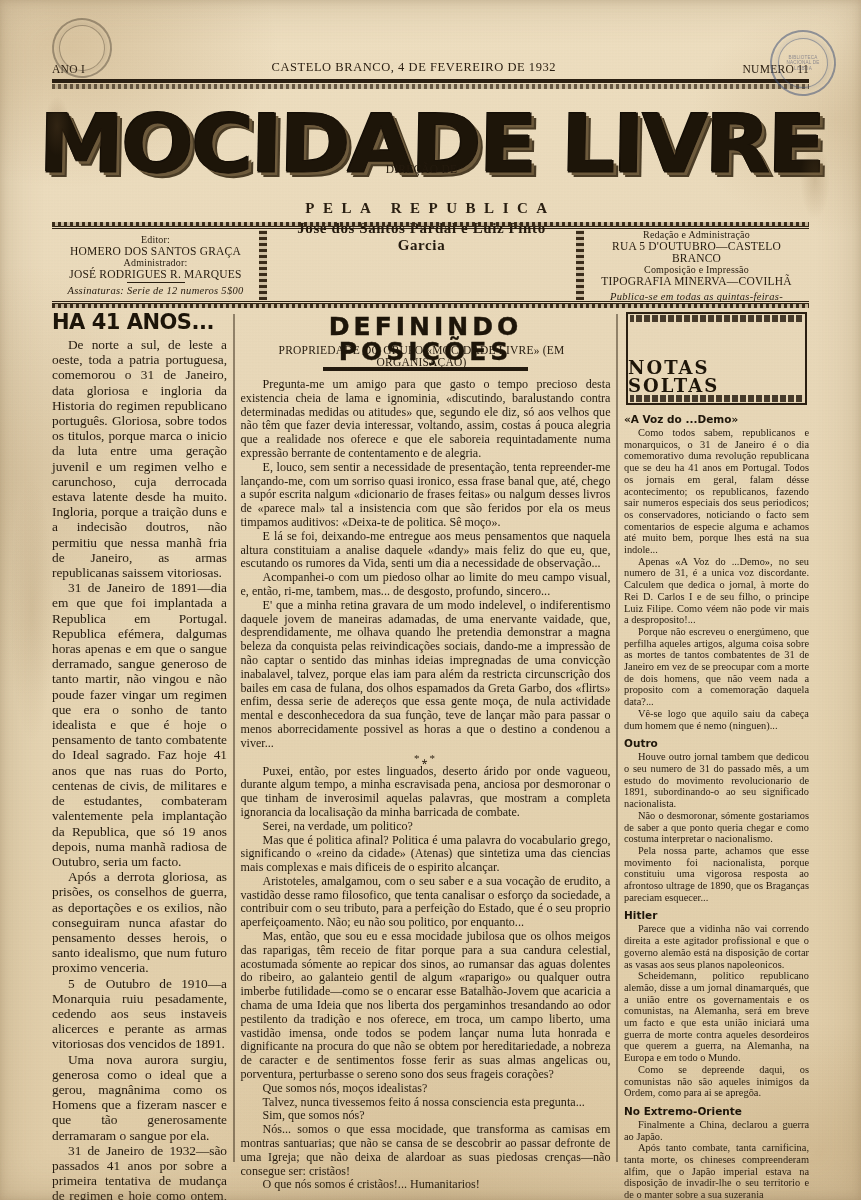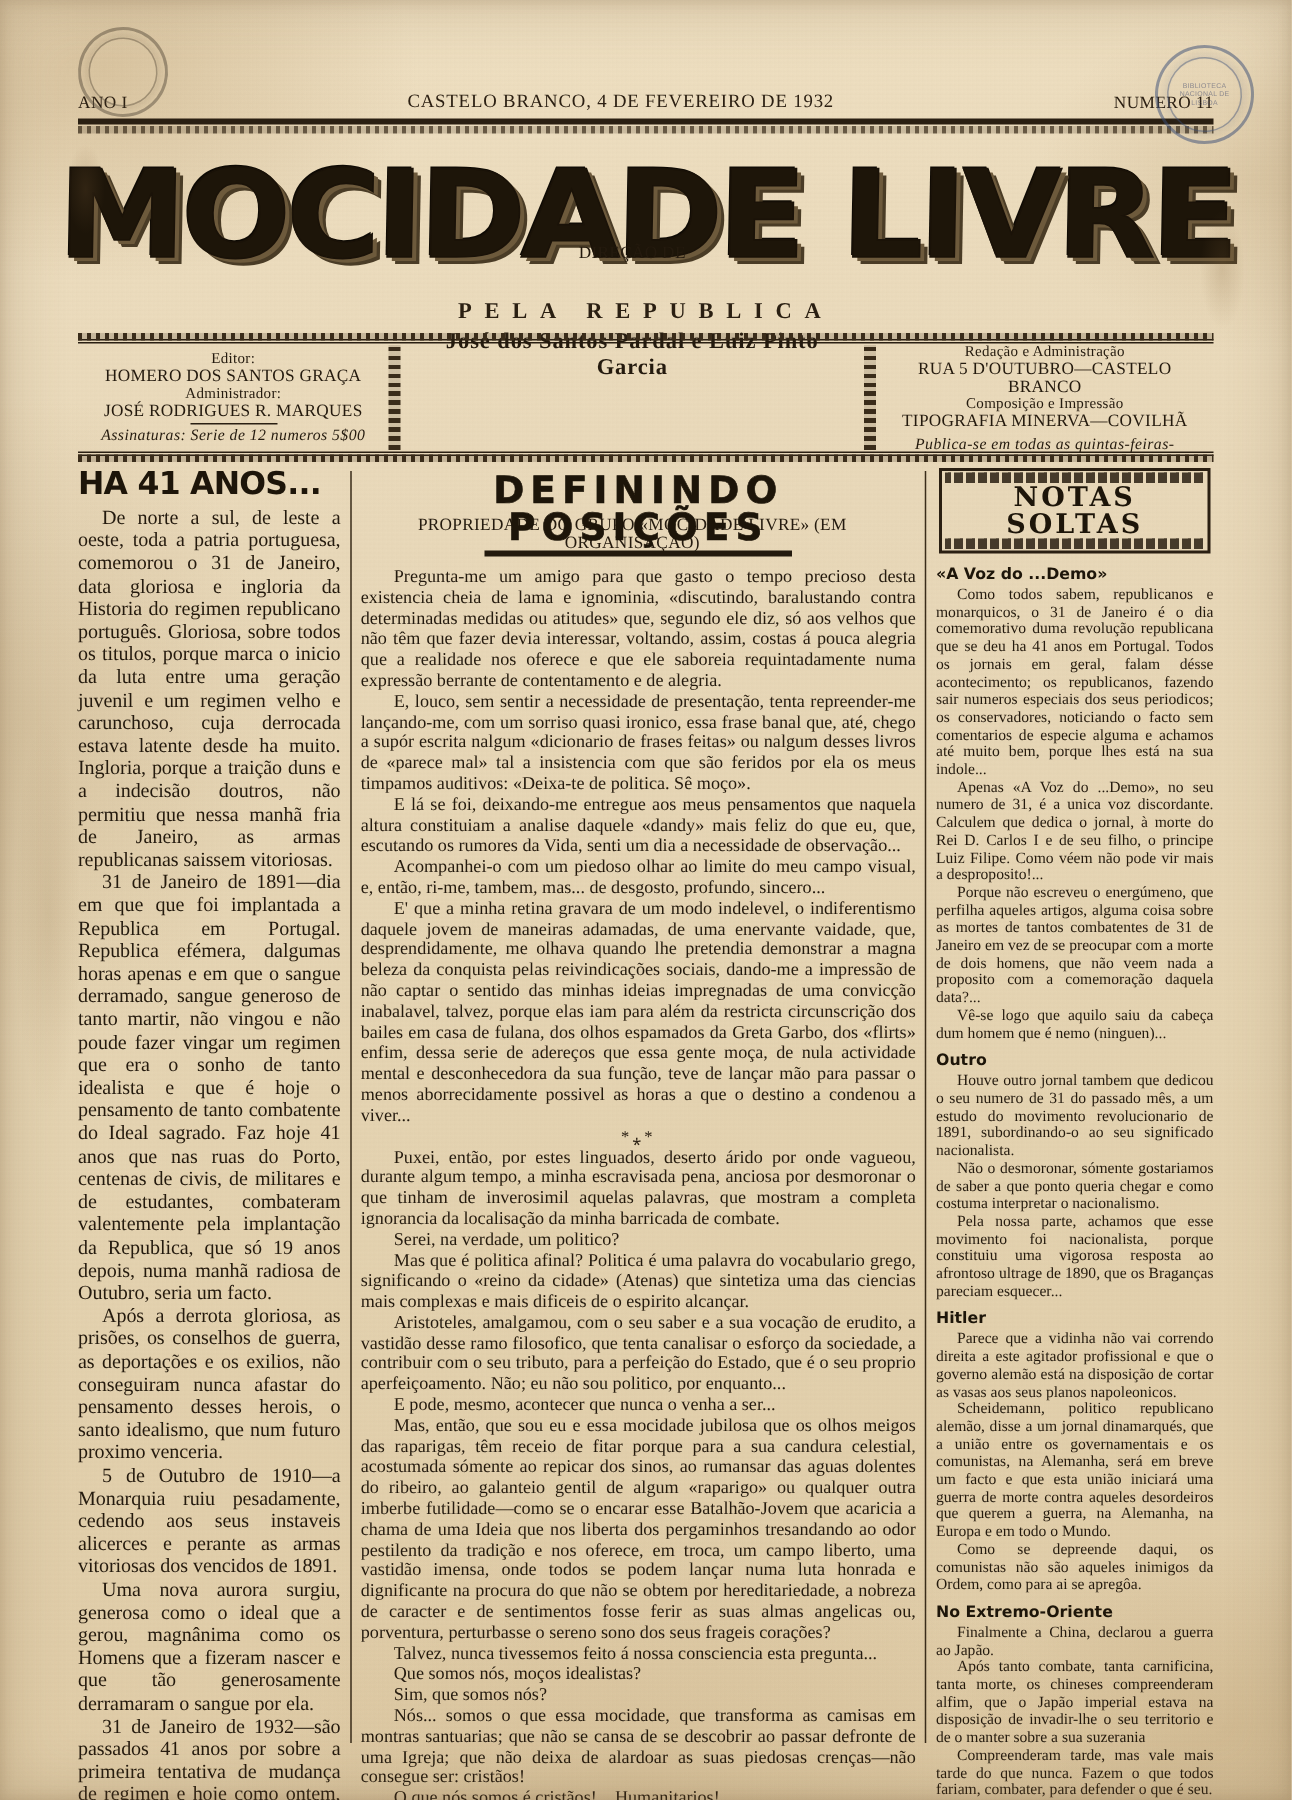--- a/index.html
+++ b/index.html
@@ -149,22 +149,22 @@
   .hl-c-box:before,.hl-c-box:after{
     content:"";position:absolute;left:2px;right:2px;height:7px;
     background:repeating-linear-gradient(90deg,#2a1f12 0 4px,rgba(42,31,18,0) 4px 8px),
                repeating-linear-gradient(90deg,rgba(42,31,18,0) 0 2px,#2a1f12 2px 4px);
     background-size:8px 7px;opacity:.85;
   }
   .hl-c-box:before{top:1px;}
   .hl-c-box:after{bottom:1px;}
   .hl-c{
     font-family:"DejaVu Serif",serif;font-weight:bold;
-    font-size:18px;letter-spacing:2px;text-align:center;color:#1d1509;
-    line-height:1;padding:4px 0;
+    font-size:18px;letter-spacing:2px;color:#1d1509;
+    line-height:1;padding:4px 0;margin-top:36px;
   }
 
   
   .bodyA p{
     margin:0;text-indent:16px;
     font-family:"Liberation Serif",serif;
     font-size:13.4px;line-height:15.2px;
     text-align:justify;color:#241a0e;
     letter-spacing:-.05px;
   }
@@ -300,24 +300,23 @@
           <p>E lá se foi, deixando-me entregue aos meus pensamentos que naquela altura constituiam a analise daquele «dandy» mais feliz do que eu, que, escutando os rumores da Vida, senti um dia a necessidade de observação...</p>
           <p>Acompanhei-o com um piedoso olhar ao limite do meu campo visual, e, então, ri-me, tambem, mas... de desgosto, profundo, sincero...</p>
           <p>E' que a minha retina gravara de um modo indelevel, o indiferentismo daquele jovem de maneiras adamadas, de uma enervante vaidade, que, desprendidamente, me olhava quando lhe pretendia demonstrar a magna beleza da conquista pelas reivindicações sociais, dando-me a impressão de não captar o sentido das minhas ideias impregnadas de uma convicção inabalavel, talvez, porque elas iam para além da restricta circunscrição dos bailes em casa de fulana, dos olhos espamados da Greta Garbo, dos «flirts» enfim, dessa serie de adereços que essa gente moça, de nula actividade mental e desconhecedora da sua função, teve de lançar mão para passar o menos aborrecidamente possivel as horas a que o destino a condenou a viver...</p>
         </div>
       <div class="dingbat">*⁎*</div>
       <div class="bodyB">
           <p>Puxei, então, por estes linguados, deserto árido por onde vagueou, durante algum tempo, a minha escravisada pena, anciosa por desmoronar o que tinham de inverosimil aquelas palavras, que mostram a completa ignorancia da localisação da minha barricada de combate.</p>
           <p>Serei, na verdade, um politico?</p>
           <p>Mas que é politica afinal? Politica é uma palavra do vocabulario grego, significando o «reino da cidade» (Atenas) que sintetiza uma das ciencias mais complexas e mais dificeis de o espirito alcançar.</p>
           <p>Aristoteles, amalgamou, com o seu saber e a sua vocação de erudito, a vastidão desse ramo filosofico, que tenta canalisar o esforço da sociedade, a contribuir com o seu tributo, para a perfeição do Estado, que é o seu proprio aperfeiçoamento. Não; eu não sou politico, por enquanto...</p>
-          <p>E pode, mesmo, acontecer que nunca o venha a ser...</p>
           <p>Mas, então, que sou eu e essa mocidade jubilosa que os olhos meigos das raparigas, têm receio de fitar porque para a sua candura celestial, acostumada sómente ao repicar dos sinos, ao rumansar das aguas dolentes do ribeiro, ao galanteio gentil de algum «raparigo» ou qualquer outra imberbe futilidade—como se o encarar esse Batalhão-Jovem que acaricia a chama de uma Ideia que nos liberta dos pergaminhos tresandando ao odor pestilento da tradição e nos oferece, em troca, um campo liberto, uma vastidão imensa, onde todos se podem lançar numa luta honrada e dignificante na procura do que não se obtem por hereditariedade, a nobreza de caracter e de sentimentos fosse ferir as suas almas angelicas ou, porventura, perturbasse o sereno sono dos seus frageis corações?</p>
+          <p>Que somos nós, moços idealistas?</p>
           <p>Talvez, nunca tivessemos feito á nossa consciencia esta pregunta...</p>
-          <p>Que somos nós, moços idealistas?</p>
           <p>Sim, que somos nós?</p>
           <p>Nós... somos o que essa mocidade, que transforma as camisas em montras santuarias; que não se cansa de se descobrir ao passar defronte de uma Igreja; que não deixa de alardoar as suas piedosas crenças—não consegue ser: cristãos!</p>
           <p>O que nós somos é cristãos!... Humanitarios!</p>
         </div>
 
     </div>
 
     <div class="vdiv"></div>
 
     <div class="col colC">

